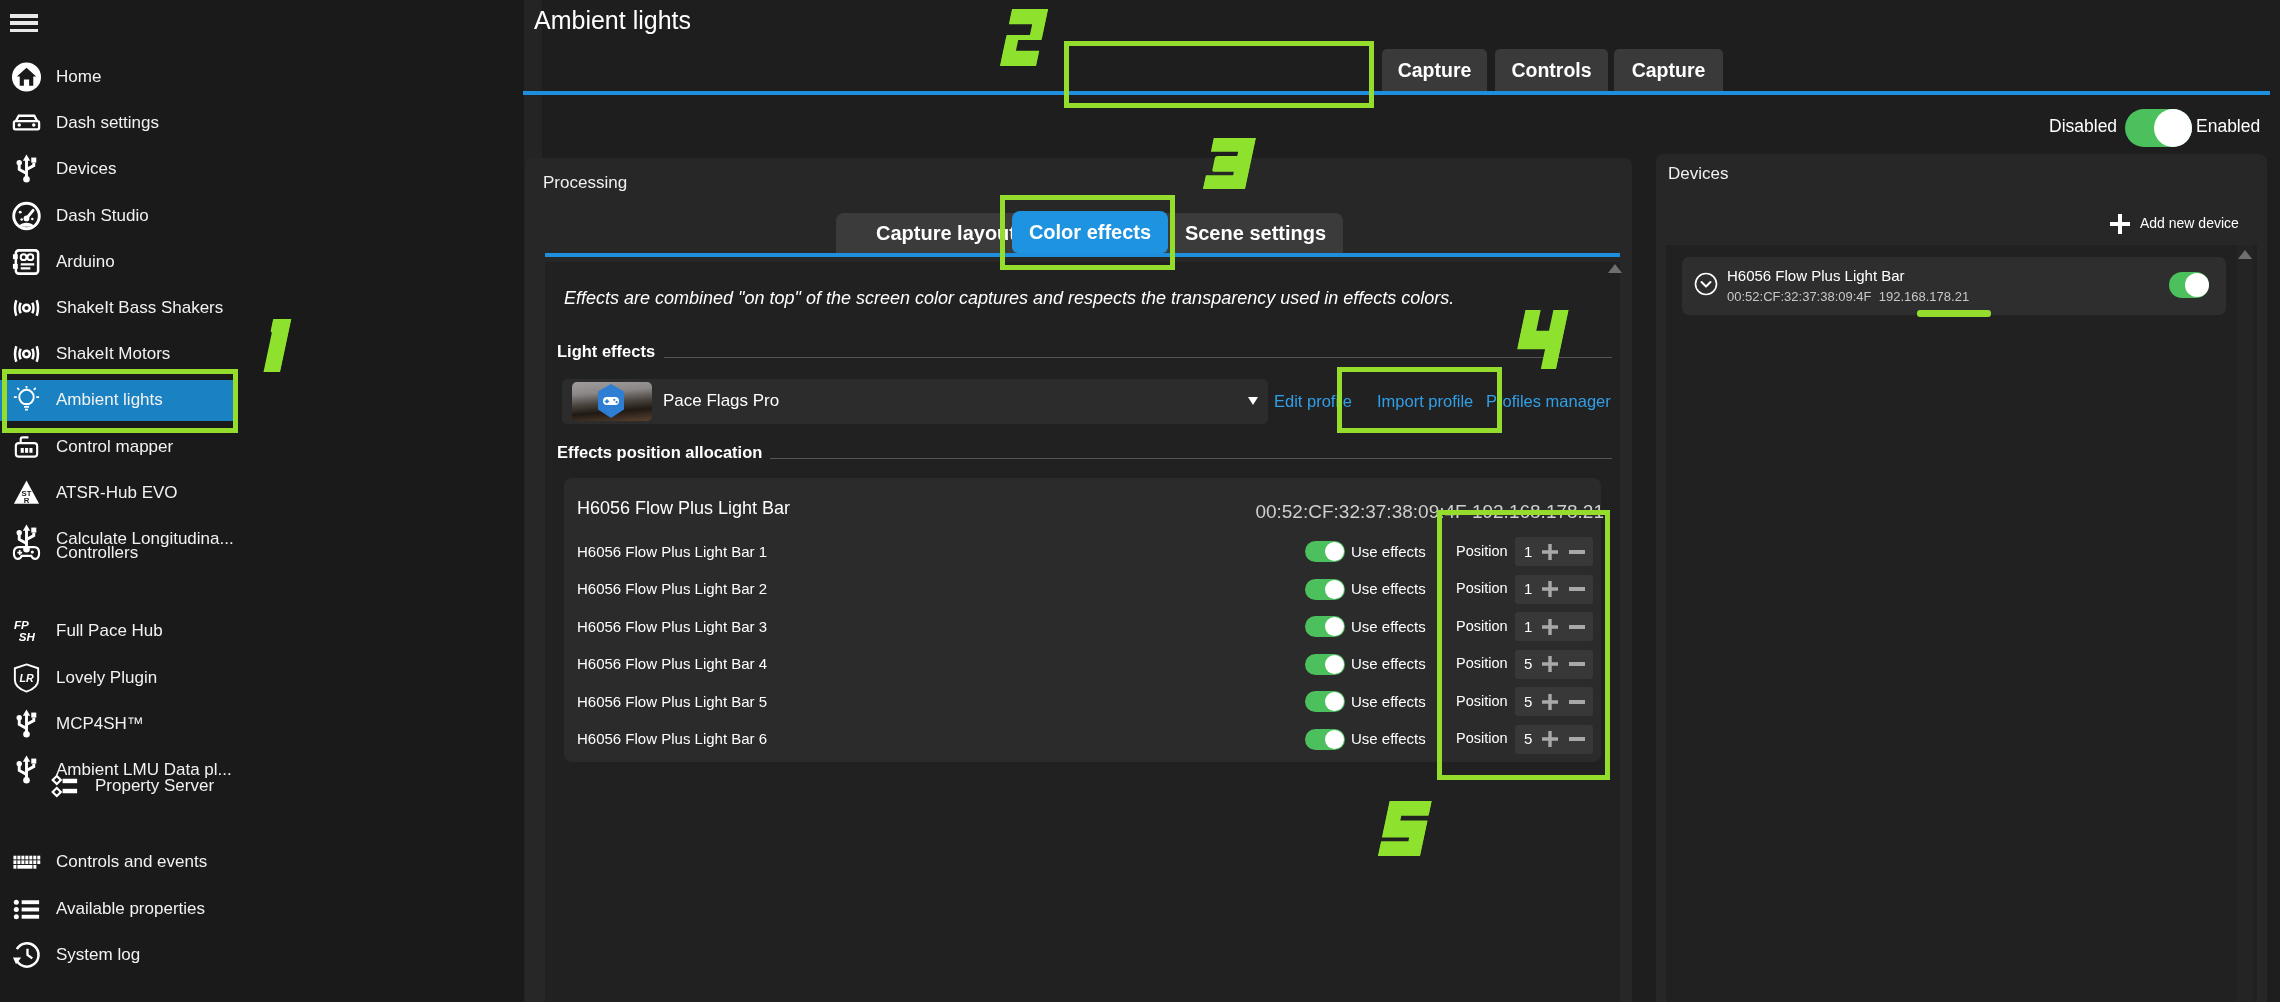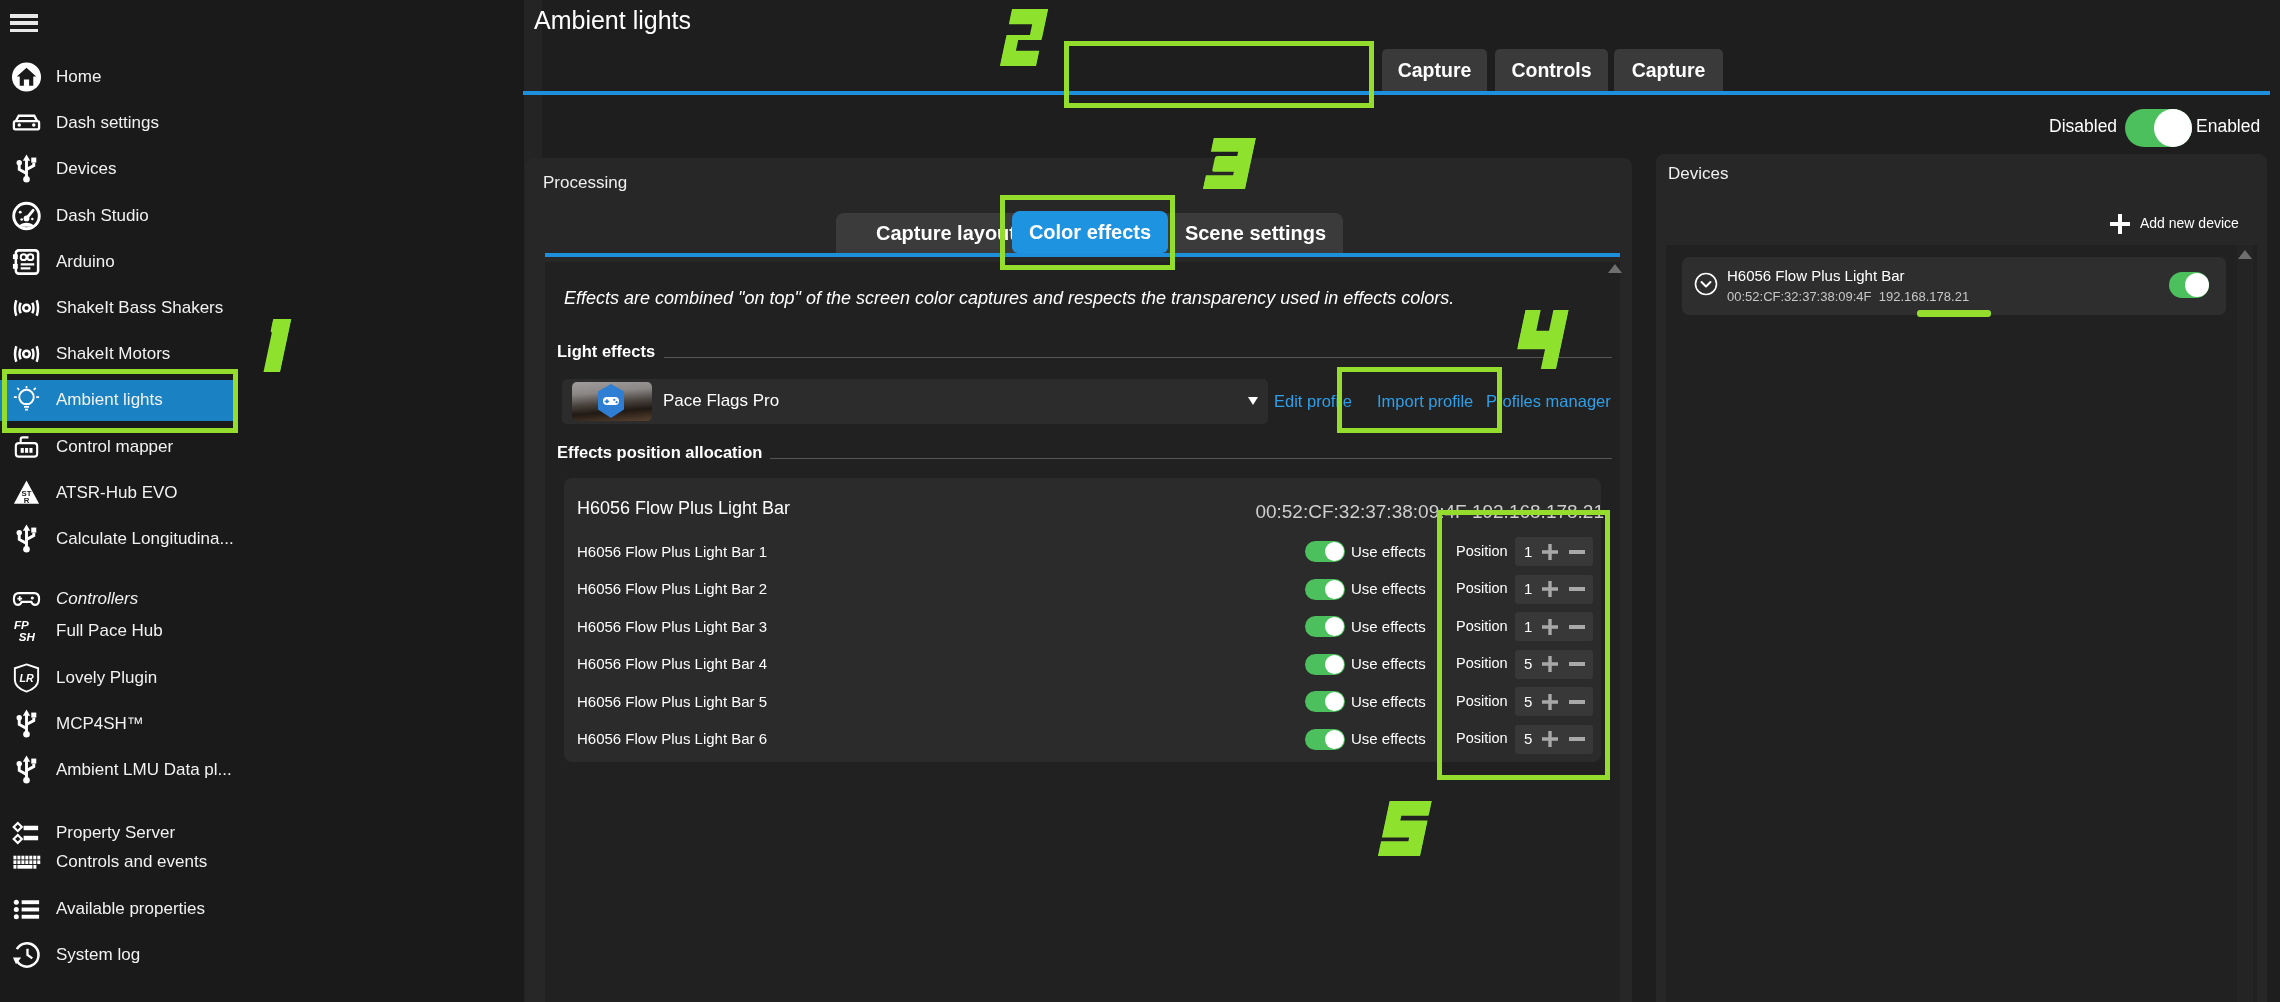--- a/index.html
+++ b/index.html
@@ -149,21 +149,21 @@
           <circle cx="16" cy="26.5" r="3.4" fill="#fff"></circle>
           <path d="M16 25 V4" stroke="#fff" stroke-width="3"></path>
           <path d="M16 1 L12.2 7.5 H19.8 Z" fill="#fff"></path>
           <path d="M16 20.5 L8.5 16.5 V11.5" stroke="#fff" stroke-width="3" fill="none"></path>
           <circle cx="8.5" cy="9.5" r="2.8" fill="#fff"></circle>
           <path d="M16 16.5 L23.5 12.5 V9.5" stroke="#fff" stroke-width="3" fill="none"></path>
           <rect x="20.9" y="4.2" width="5.2" height="5.2" fill="#fff"></rect>
         </svg>
         <div class="lbl">Calculate Longitudina...</div>
       </div>
-      <div class="mrow" style="top: 576px; font-style: italic;">
+      <div class="mrow" style="top: 530px;">
         <svg class="ic" viewBox="0 0 32 32">
           <path d="M8 10 H24 Q29 10 29 16 Q29 22 25 22 Q22 22 21 19 H11 Q10 22 7 22 Q3 22 3 16 Q3 10 8 10 Z" fill="none" stroke="#fff" stroke-width="2.2"></path>
           <circle cx="22" cy="15" r="1.6" fill="#fff"></circle>
           <path d="M9 13 V18 M6.5 15.5 H11.5" stroke="#fff" stroke-width="1.8"></path>
         </svg>
         <div class="lbl">Controllers</div>
       </div>
       <div class="mrow" style="top: 608.4px;">
         <svg class="ic" viewBox="0 0 32 32">
           <text x="3" y="14" font-size="12" font-weight="bold" font-style="italic" fill="#fff" font-family="Liberation Sans">FP</text>
@@ -195,21 +195,21 @@
           <circle cx="16" cy="26.5" r="3.4" fill="#fff"></circle>
           <path d="M16 25 V4" stroke="#fff" stroke-width="3"></path>
           <path d="M16 1 L12.2 7.5 H19.8 Z" fill="#fff"></path>
           <path d="M16 20.5 L8.5 16.5 V11.5" stroke="#fff" stroke-width="3" fill="none"></path>
           <circle cx="8.5" cy="9.5" r="2.8" fill="#fff"></circle>
           <path d="M16 16.5 L23.5 12.5 V9.5" stroke="#fff" stroke-width="3" fill="none"></path>
           <rect x="20.9" y="4.2" width="5.2" height="5.2" fill="#fff"></rect>
         </svg>
         <div class="lbl">Ambient LMU Data pl...</div>
       </div>
-      <div class="mrow" style="top: 810px;">
+      <div class="mrow" style="top: 763px; margin-left: 39px;">
         <svg class="ic" viewBox="0 0 32 32">
           <rect x="4" y="6.8" width="6" height="6" fill="none" stroke="#fff" stroke-width="2.2" transform="rotate(45 7 9.8)"></rect>
           <rect x="13" y="8.5" width="15" height="4.6" fill="#fff"></rect>
           <rect x="4" y="19.2" width="6" height="6" fill="none" stroke="#fff" stroke-width="2.2" transform="rotate(45 7 22.2)"></rect>
           <rect x="13" y="18.9" width="15" height="4.6" fill="#fff"></rect>
         </svg>
         <div class="lbl">Property Server</div>
       </div>
       <div class="mrow" style="top: 839.4px;">
         <svg class="ic" viewBox="0 0 32 32">

